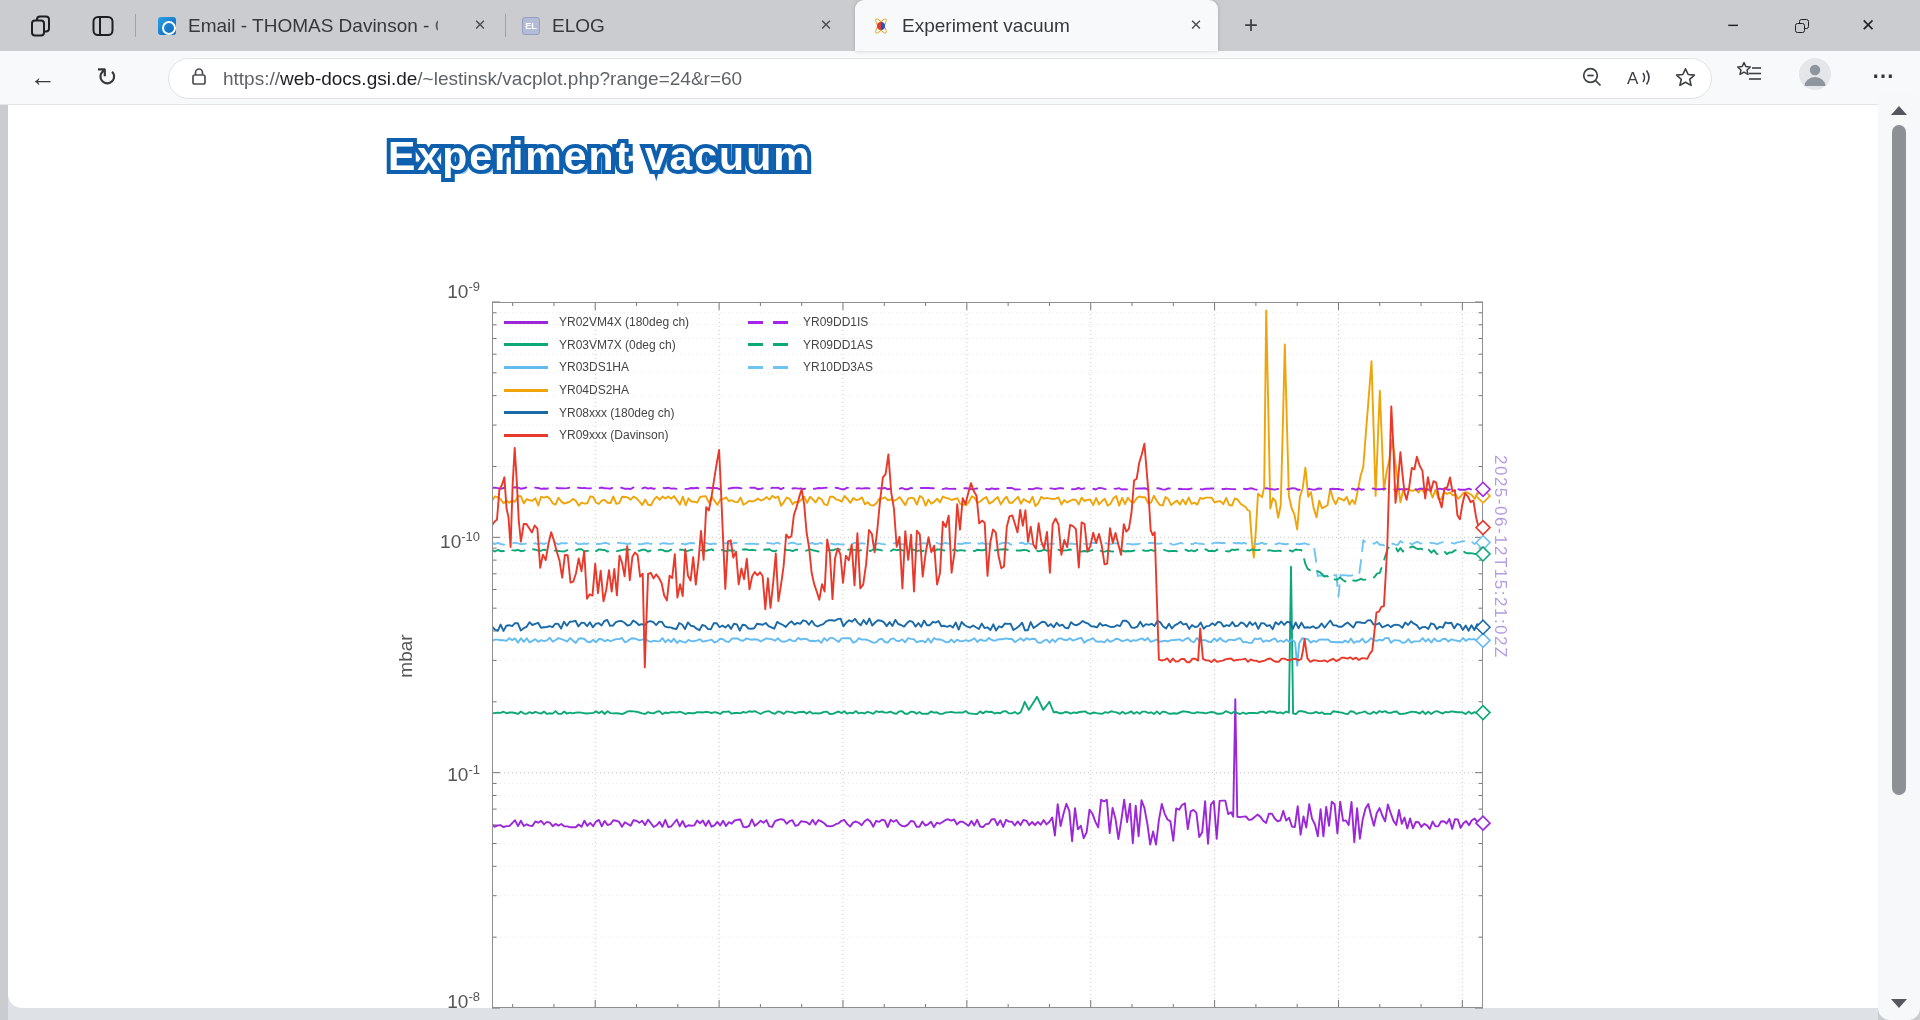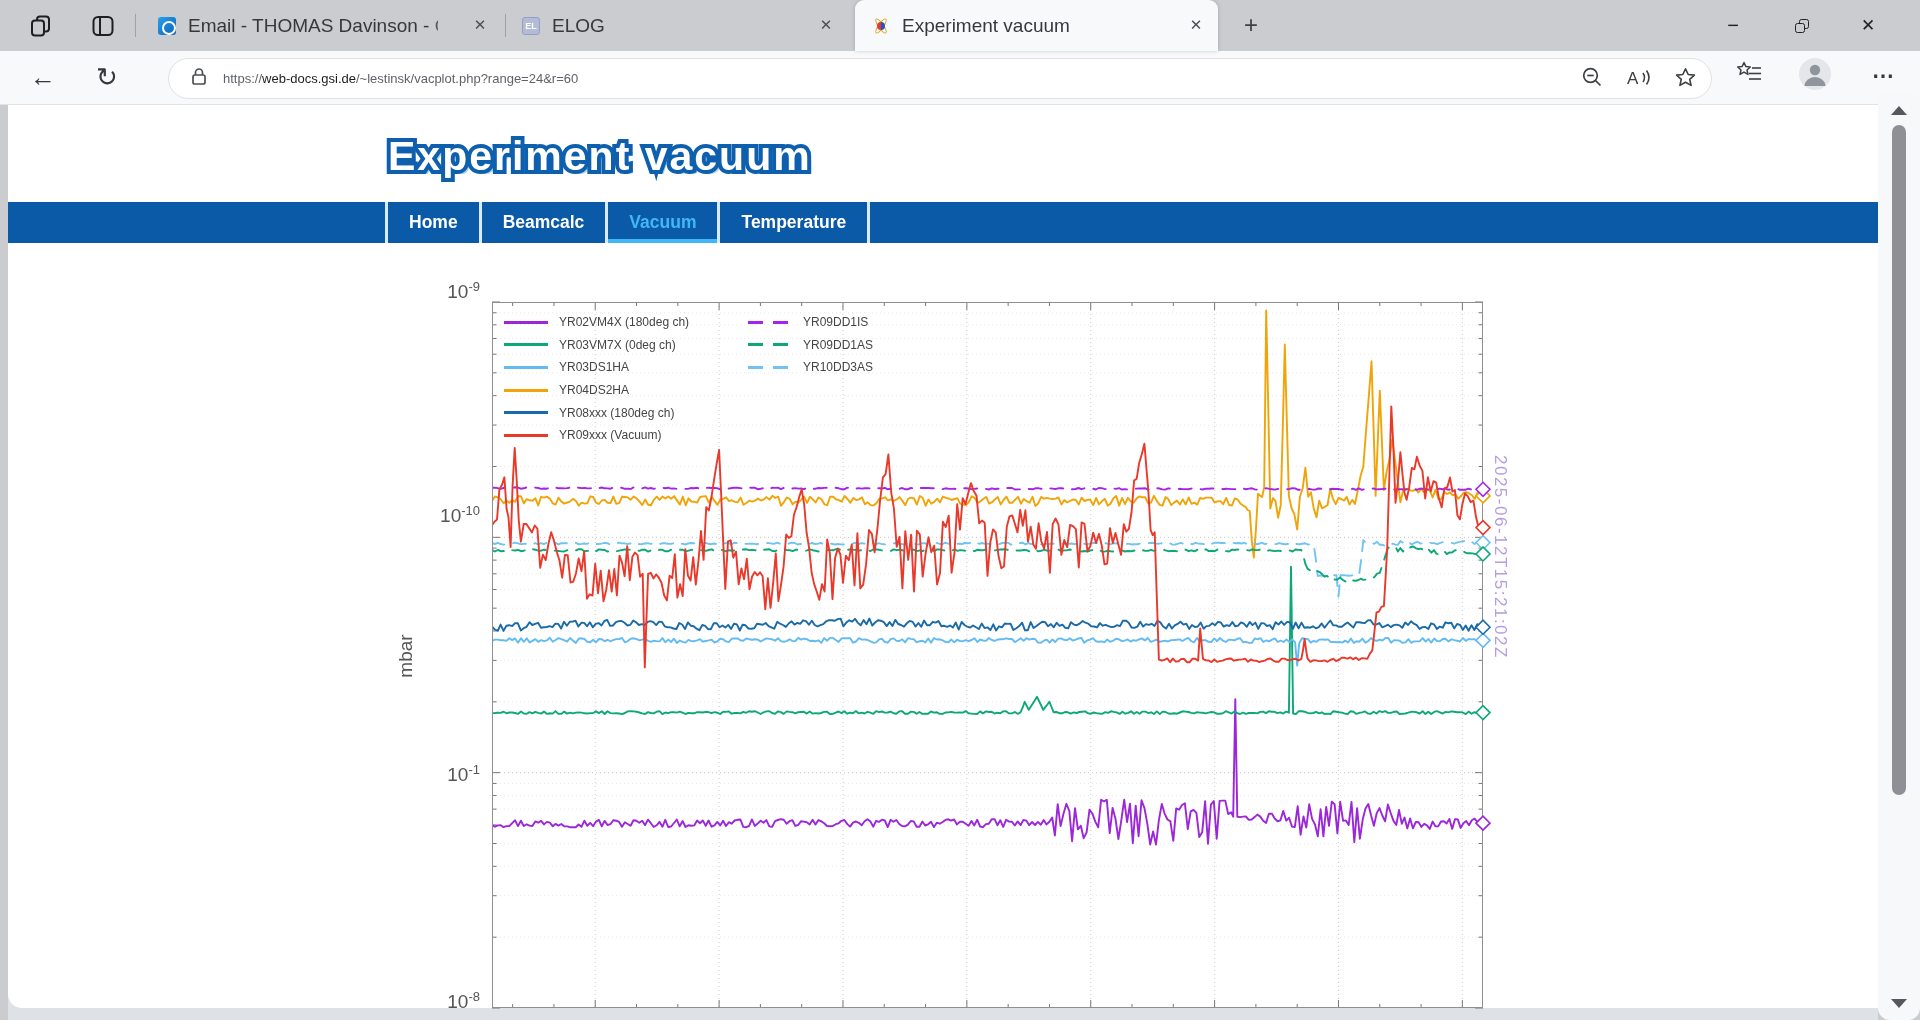--- a/index.html
+++ b/index.html
@@ -34,21 +34,21 @@
   .fav-atom .nuc { position:absolute; left:5px; top:5px; width:8px; height:8px; border-radius:50%; background:linear-gradient(90deg,#e23b2e 50%,#2a52be 50%); }
   .fav-atom .orb { position:absolute; left:0; top:6px; width:18px; height:6px; border:1.6px solid #d8a312; border-radius:50%; }
   .fav-atom .o1 { transform:rotate(55deg); }
   .fav-atom .o2 { transform:rotate(-55deg); }
 
   
   .toolbar { position:absolute; left:0; top:51px; width:1920px; height:54px; background:#f8f9fb; border-bottom:1px solid #e1e3e6; z-index:1; }
   .nav-glyph { position:absolute; top:11px; font-size:26px; color:#36383b; cursor:pointer; }
   .addr { position:absolute; left:168px; top:7px; width:1544px; height:41px; background:#fff; border:1px solid #e0e2e6; border-radius:21px; display:flex; align-items:center; cursor:text; }
   .addr .lock { margin-left:22px; }
-  .addr .url { margin-left:16px; font-size:13px; white-space:nowrap; }
+  .addr .url { margin-left:16px; font-size:19px; white-space:nowrap; }
   .url .dim { color:#5f6368; }
   .url .dom { color:#1b1d1f; }
   .addr-icons { position:absolute; right:14px; top:0; height:41px; display:flex; align-items:center; gap:22px; }
   .tool-right { position:absolute; top:8px; display:flex; align-items:center; }
   .icon-btn { cursor:pointer; }
   .ellipsis { font-size:22px; color:#36383b; letter-spacing:1px; font-weight:bold; }
 
   
   .bottomstrip { position:absolute; left:8px; top:996px; width:1870px; height:24px; background:#dee1e6; z-index:0; }
   .page { position:absolute; left:8px; top:105px; width:1870px; height:903px; background:#fff; z-index:1; border-bottom-left-radius:14px; }
@@ -190,29 +190,23 @@
 </div>
 
 <div class="bottomstrip"></div>
 
 <div class="page">
   <div class="site-title-wrap">
     <span class="site-title st-back">Experiment vacuum</span>
     <span class="site-title st-front">Experiment vacuum</span>
   </div>
 
-  <div class="navbar">
-    <span class="nav-item">Home</span>
-    <span class="nav-item">Beamcalc</span>
-    <span class="nav-item active">Vacuum</span>
-    <span class="nav-item">Temperature</span>
-  </div>
 
   <div class="ytick" style="top:174px"><span>10</span><sup>-9</sup></div>
-  <div class="ytick" style="top:398px"><span>10</span><sup>-10</sup></div>
+  <div class="ytick" style="top:424px"><span>10</span><sup>-10</sup></div>
   <div class="ytick" style="top:657px"><span>10</span><sup>-1</sup></div>
   <div class="ytick" style="top:884px"><span>10</span><sup>-8</sup></div>
   <div class="ylabel">mbar</div>
 
   <div class="plot">
     <svg id="chart-svg" width="991" height="706" viewBox="0 0 991 706">
         <line x1="0" y1="635.1576076870764" x2="991" y2="635.1576076870764" stroke="#e9e9e9" stroke-width="1" stroke-dasharray="1 3"></line>
         <line x1="0" y1="593.7174647226394" x2="991" y2="593.7174647226394" stroke="#e9e9e9" stroke-width="1" stroke-dasharray="1 3"></line>
         <line x1="0" y1="564.3152153741528" x2="991" y2="564.3152153741528" stroke="#e9e9e9" stroke-width="1" stroke-dasharray="1 3"></line>
         <line x1="0" y1="541.5090589795902" x2="991" y2="541.5090589795902" stroke="#e9e9e9" stroke-width="1" stroke-dasharray="1 3"></line>
@@ -394,21 +388,21 @@
           <div class="leg-item">
             <span class="leg-line" style="background: rgb(239, 165, 10);"></span>
             <span class="leg-label">YR04DS2HA</span>
           </div>
           <div class="leg-item">
             <span class="leg-line" style="background: rgb(26, 106, 168);"></span>
             <span class="leg-label">YR08xxx (180deg ch)</span>
           </div>
           <div class="leg-item">
             <span class="leg-line" style="background: rgb(232, 57, 43);"></span>
-            <span class="leg-label">YR09xxx (Vacuum)</span>
+            <span class="leg-label">YR09xxx (Davinson)</span>
           </div>
         </div>
       <div class="leg-col c2" id="leg-col2">
           <div class="leg-item">
             <span class="leg-line" style="background: repeating-linear-gradient(90deg, rgb(164, 36, 234) 0px, rgb(164, 36, 234) 15px, transparent 15px, transparent 25px);"></span>
             <span class="leg-label">YR09DD1IS</span>
           </div>
           <div class="leg-item">
             <span class="leg-line" style="background: repeating-linear-gradient(90deg, rgb(12, 168, 119) 0px, rgb(12, 168, 119) 15px, transparent 15px, transparent 25px);"></span>
             <span class="leg-label">YR09DD1AS</span>

